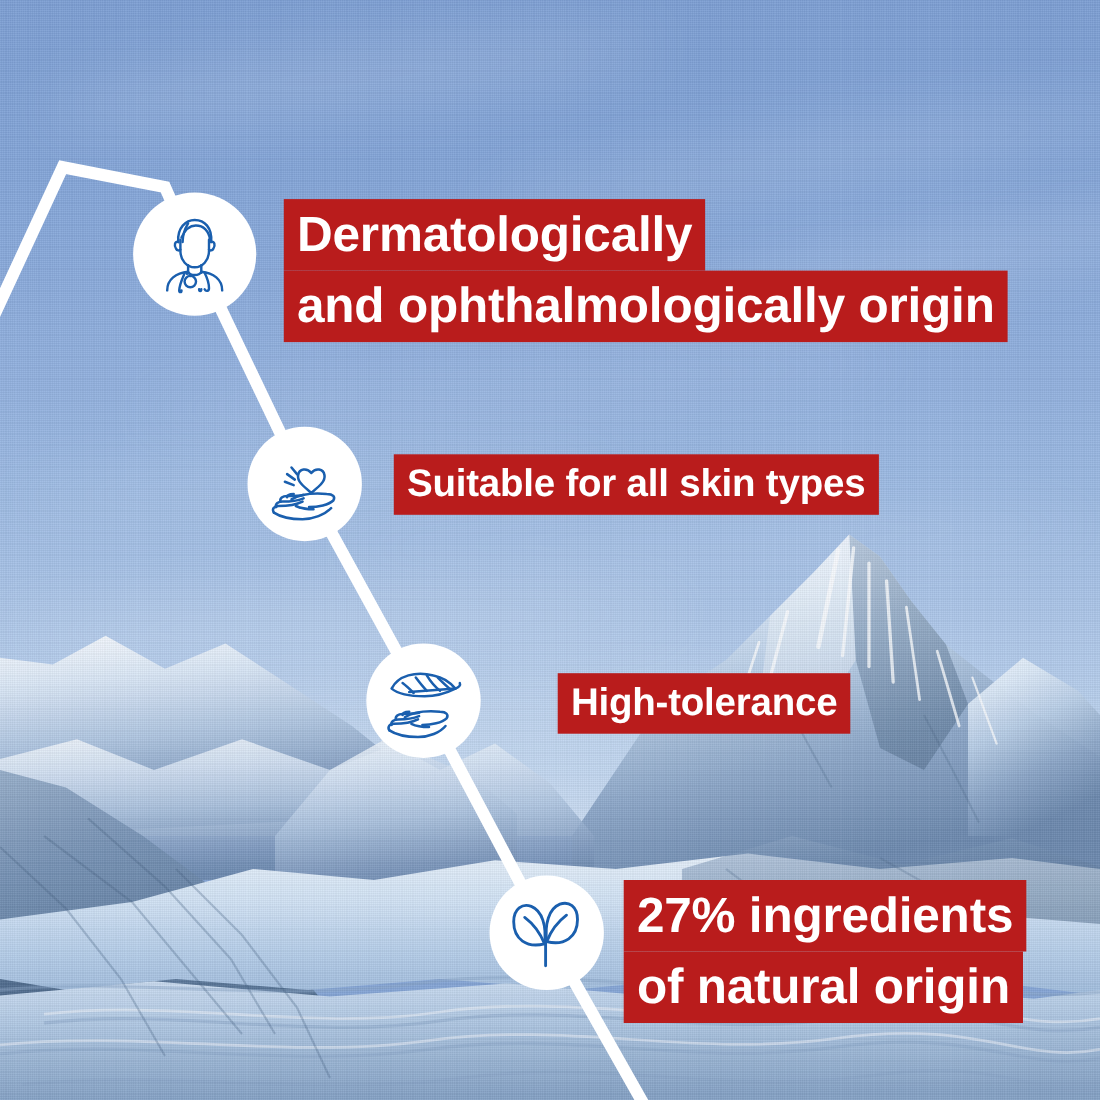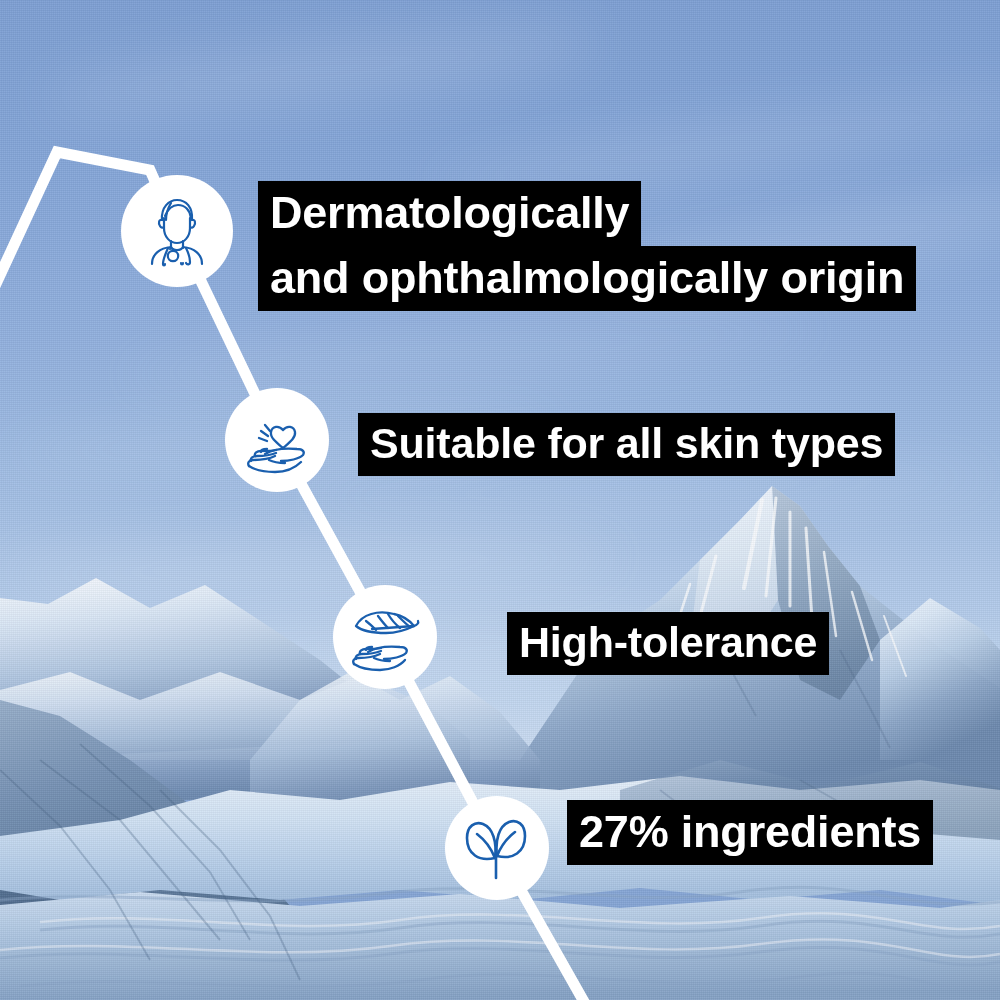--- a/index.html
+++ b/index.html
@@ -78,29 +78,29 @@
 
   
   .claim {
     position: absolute;
     display: flex;
     flex-direction: column;
     align-items: flex-start;
   }
   .claim-line {
     display: inline-block;
-    background: #000000;
+    background: #b91c1c;
     color: #ffffff;
     font-weight: bold;
     line-height: 1.0;
     white-space: nowrap;
     letter-spacing: -0.2px;
   }
   .sz-lg .claim-line { font-size: 45px; padding: 9px 12px 11px 12px; }
-  .sz-md .claim-line { font-size: 43px; padding: 9px 12px 11px 12px; }
+  .sz-md .claim-line { font-size: 35px; padding: 9px 12px 11px 12px; }
 </style>
 </head>
 <body>
 
 <div id="stage">
 
   <div class="bg-layer">
     <div class="sky"></div>
 
     <div class="cloud c1"></div>
@@ -315,15 +315,16 @@
   <div class="claim sz-md" style="left:358px; top:413px;">
     <span class="claim-line">Suitable for all skin types</span>
   </div>
 
   <div class="claim sz-md" style="left:472px; top:612px;padding-left:35px;">
     <span class="claim-line">High-tolerance</span>
   </div>
 
   <div class="claim sz-lg" style="left:567px; top:800px;">
     <span class="claim-line">27% ingredients</span>
+    <span class="claim-line">of natural origin</span>
   </div>
 
 </div>
 
 </body></html>

